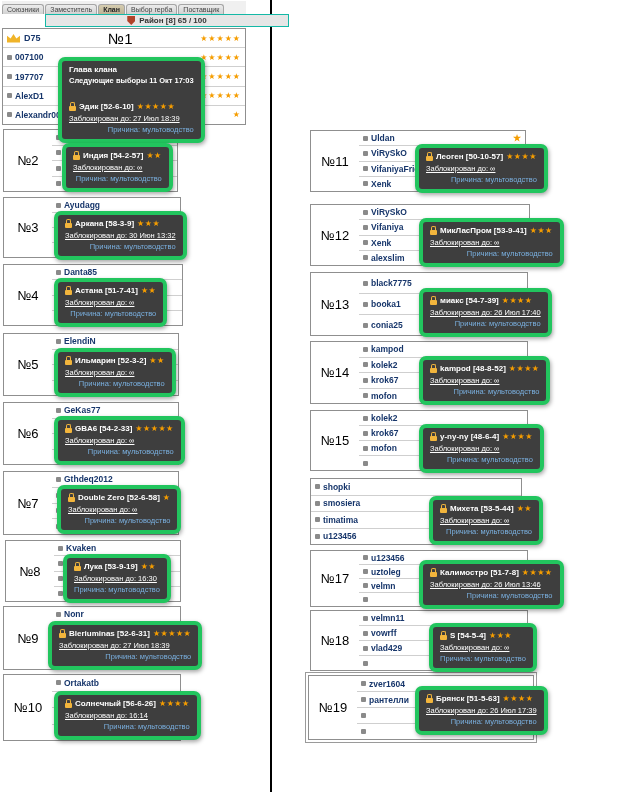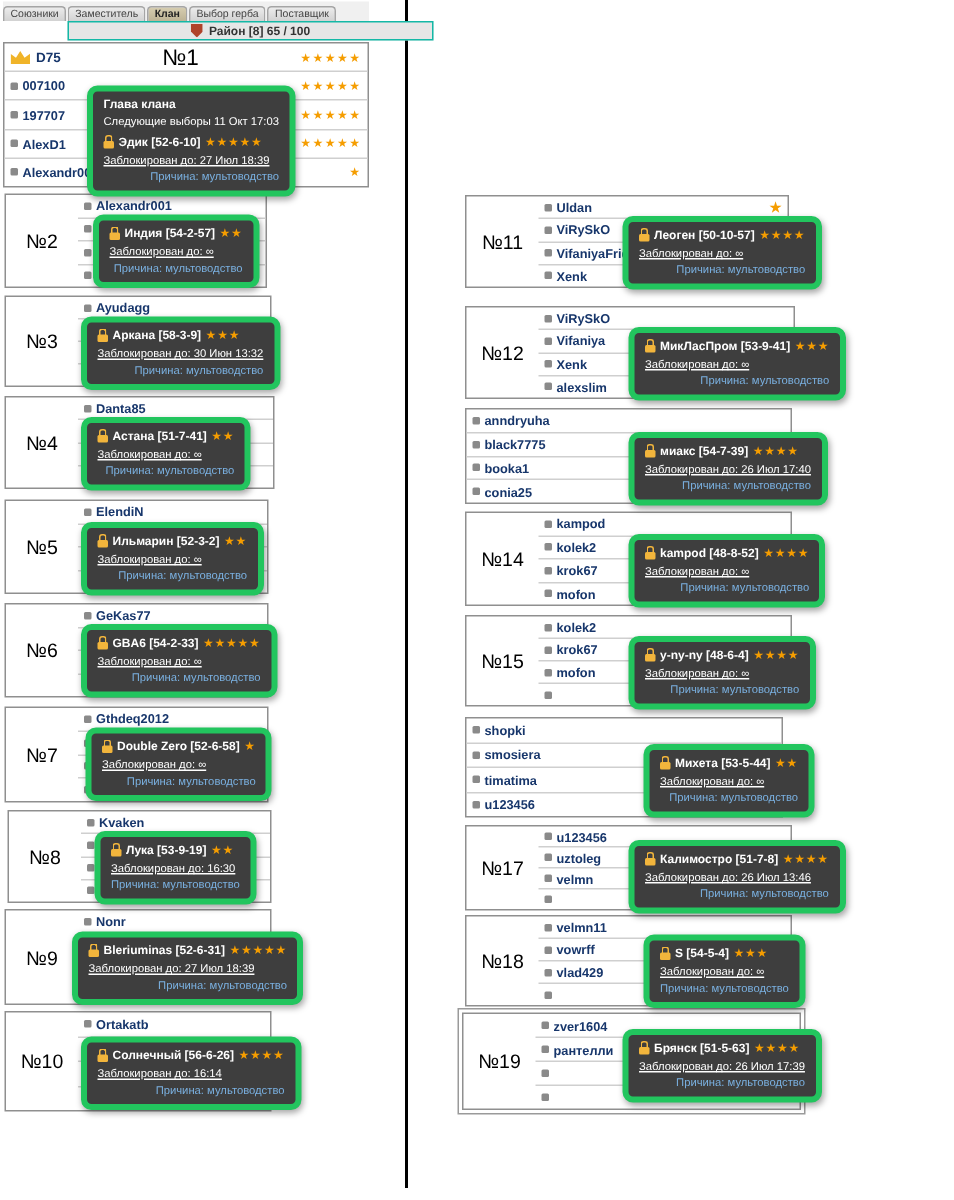--- a/index.html
+++ b/index.html
@@ -51,21 +51,21 @@
 
   
   .tip { position:absolute; z-index:5; background:var(--tooltip-bg,#3e3e3e);
          border:4px solid #22c55e; border-radius:7px; padding:4px 7px 5px;
          box-shadow:1px 2px 4px rgba(0,0,0,.35); color:#fff; white-space:nowrap; }
   .tp { display:flex; align-items:center; gap:3px; font-size:8px; font-weight:700; }
   .tst { color:var(--star,#f59d00); font-size:8px; letter-spacing:.5px; font-weight:400; }
   .tb { font-size:7.5px; margin-top:3px;text-decoration:underline; }
   .tr { font-size:7.5px; margin-top:2px; color:var(--reason,#7ab0e0);text-align:right; }
   .tt1 { font-size:8px; font-weight:700; margin-bottom:2px; }
-  .tt2 { font-size:7.5px; margin-bottom:5px; }
+  .tt2 { font-size:7.5px; margin-bottom:17px;font-weight:bold; }
   .lock { position:relative; width:7px; height:5px; flex:0 0 auto; margin-top:3px;
           background:var(--lock,#f2b53c); border-radius:1px; }
   .lock::before { content:""; position:absolute; top:-4px; left:1px; width:3px; height:4px;
                   border:1px solid var(--lock,#f2b53c); border-bottom:none;
                   border-radius:2px 2px 0 0; }
 </style>
 </head>
 <body>
 
 <div class="divider"></div>
@@ -462,25 +462,22 @@
         <span class="lock"></span>
         <span>МикЛасПром [53-9-41]</span>
         <span class="tst">★★★</span>
       </div>
     <div class="tb">Заблокирован до: ∞</div>
     <div class="tr">Причина: мультоводство</div>
   </div>
 </div>
 
 <div class="block" style="left:310px;top:272px;width:218px;height:64px">
-  <div class="rows">
-    <div class="row">
-        <span class="mi"></span>
-        <span>anndryuha</span>
-      </div>
+  <div class="num">№13</div>
+  <div class="rows">
     <div class="row">
         <span class="mi"></span>
         <span>black7775</span>
       </div>
     <div class="row">
         <span class="mi"></span>
         <span>booka1</span>
       </div>
     <div class="row">
         <span class="mi"></span>

